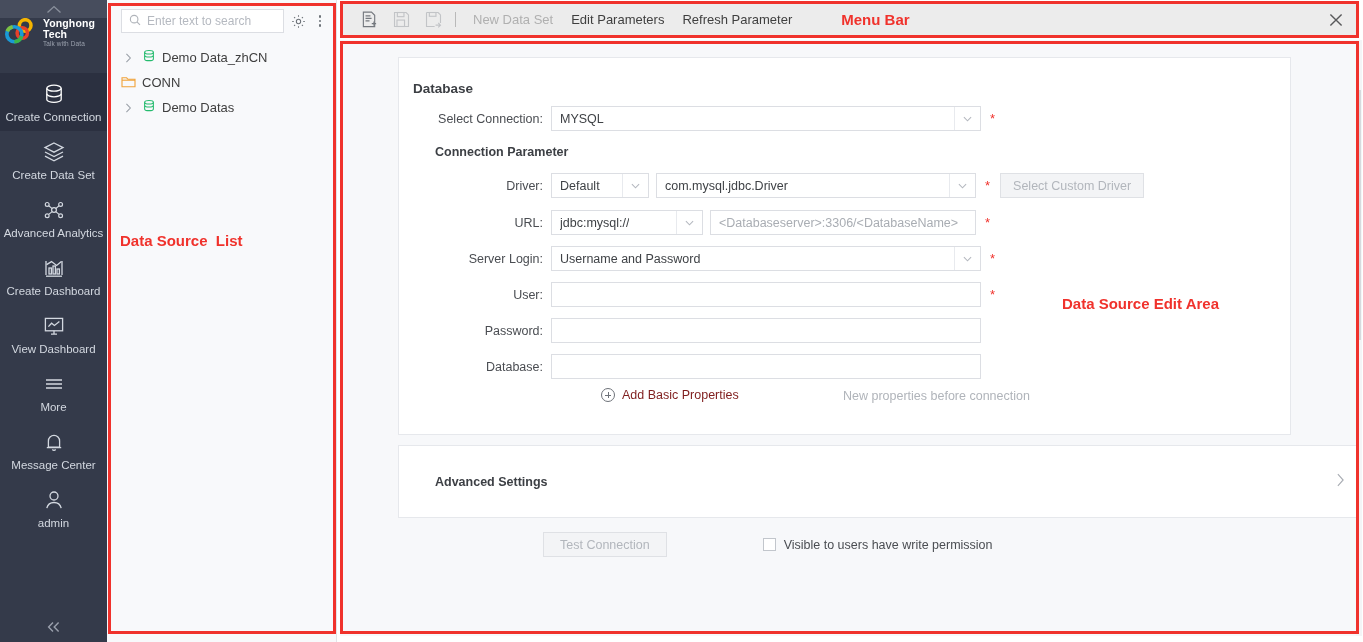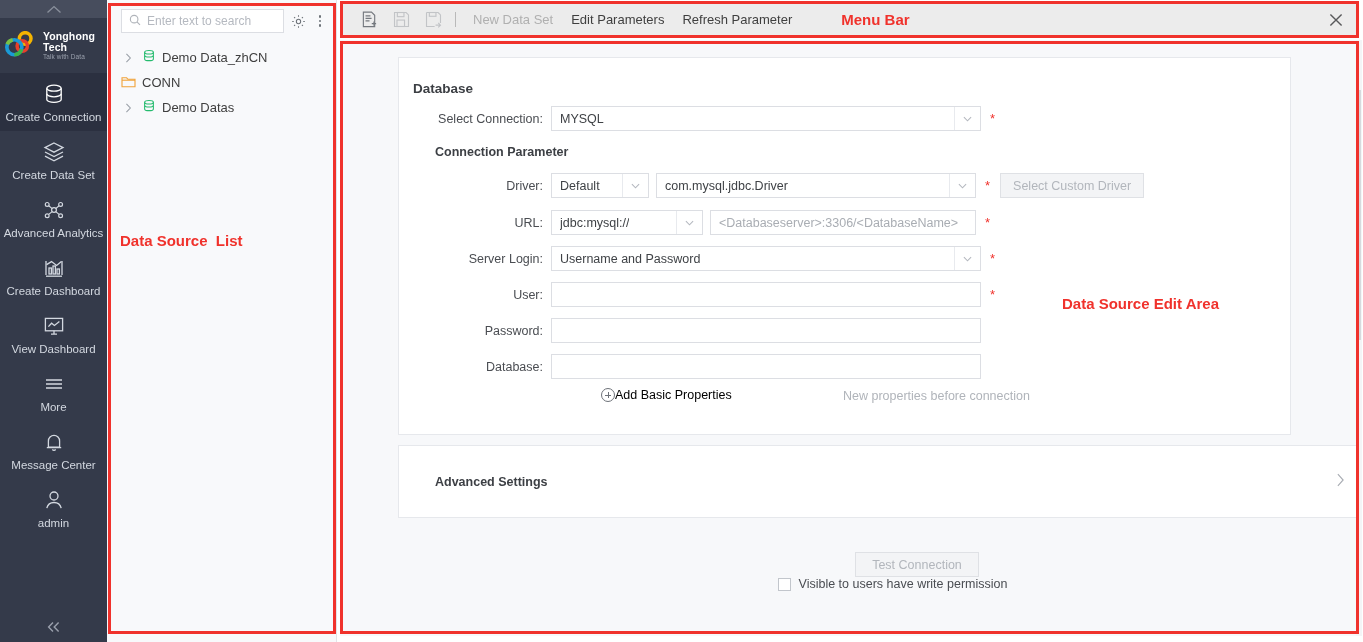--- a/index.html
+++ b/index.html
@@ -15,21 +15,21 @@
   .nav {
     position: absolute; left: 0; top: 0; width: 107px; height: 642px;
     background: #343a4a; color: #c8cdd6;
   }
   .nav-collapse-top {
     height: 18px; background: #474d5d;
     display: flex; align-items: center; justify-content: center;
     color: #8a909c; font-size: 11px; line-height: 1;
   }
   .nav-logo {
-    height: 55px; display: flex; align-items: center; justify-content: center;
+    height: 55px; display: flex; justify-content: center;
     gap: 5px; padding-left: 4px;
   }
   .logo-mark { width: 34px; height: 30px; flex: none; }
   .logo-text { display: flex; flex-direction: column; line-height: 1.05; }
   .logo-title { font-size: 10.5px; font-weight: bold; color: #ffffff; letter-spacing: .1px; }
   .logo-sub { font-size: 6.5px; color: #9aa0ad; letter-spacing: .1px; margin-top: 1px; }
 
   .nav-item {
     height: 58px; display: flex; flex-direction: column;
     align-items: center; justify-content: center; gap: 5px;
@@ -139,37 +139,37 @@
     color: #b4b8bf; font-size: 10px;
   }
   .req { color: #f0322c; font-size: 13px; margin-left: 9px; line-height: 1; }
 
   .btn-disabled {
     height: 25px; border: 1px solid #dfe1e5; background: #f3f4f6;
     color: #b2b6bc; font-size: 12.5px; display: flex; align-items: center;
     justify-content: center; padding: 0 12px; cursor: default;
   }
   .addprop {
-    position: absolute; display: flex; align-items: center; 
-    font-size: 12.5px; color: #000000; cursor: pointer;
+    position: absolute; display: flex; align-items: center; gap: 7px;
+    font-size: 12.5px; color: #7f1d1d; cursor: pointer;
   }
   .plus-circle {
     width: 14px; height: 14px; border: 1.2px solid #6e7279; border-radius: 50%;
     position: relative; flex: none;
   }
   .plus-circle:before, .plus-circle:after {
     content: ""; position: absolute; background: #6e7279;
   }
   .plus-circle:before { left: 3px; right: 3px; top: 5.9px; height: 1.2px; }
   .plus-circle:after { top: 3px; bottom: 3px; left: 5.9px; width: 1.2px; }
   .hint { position: absolute; font-size: 12.5px; color: #b0b4ba; white-space: nowrap; }
 
   .footer-row {
-    position: absolute; left: 58px; top: 512px; width: 893px;
-    display: flex; align-items: center; flex-direction: column;
+    position: absolute; left: 58px; top: 492px; width: 893px;
+    display: flex; align-items: center;
   }
   .test-btn { margin-left: 145px; height: 25px; padding: 0 16px; }
   .vis-wrap { display: flex; align-items: center; gap: 8px; margin-left: 96px; }
   .chk { width: 13px; height: 13px; border: 1px solid #c2c6cc; background: #fff; flex: none; }
   .vis-label { font-size: 12.5px; color: #4a4d52; white-space: nowrap; }
 
   .area-annot {
     position: absolute; left: 722px; top: 255px;
     color: #f0322c; font-size: 15px; font-weight: bold; white-space: nowrap;
   }

